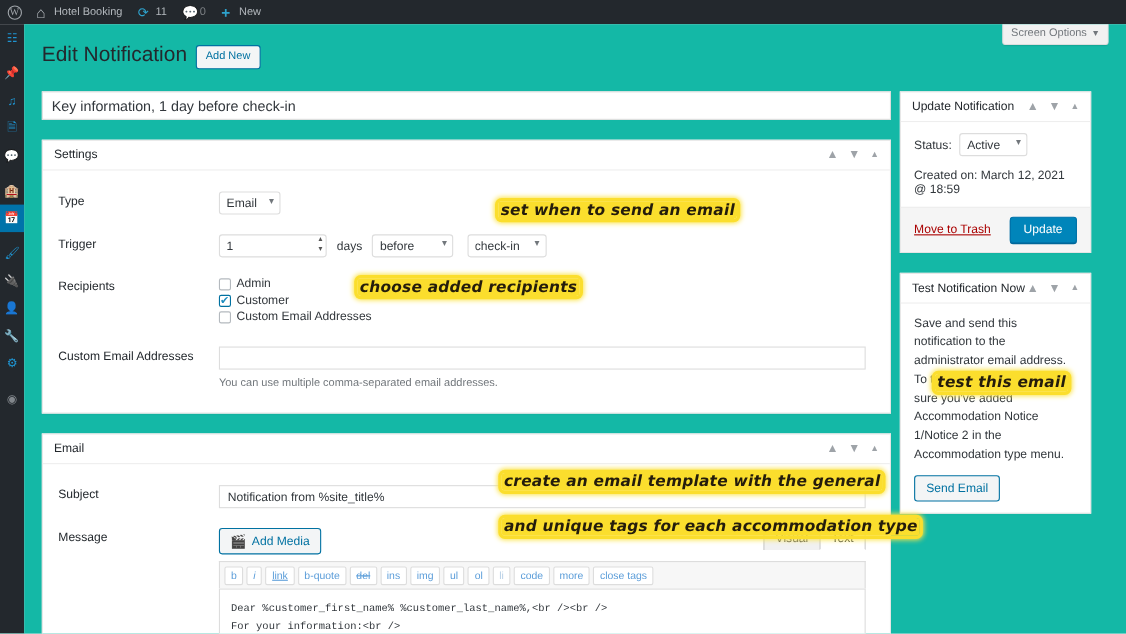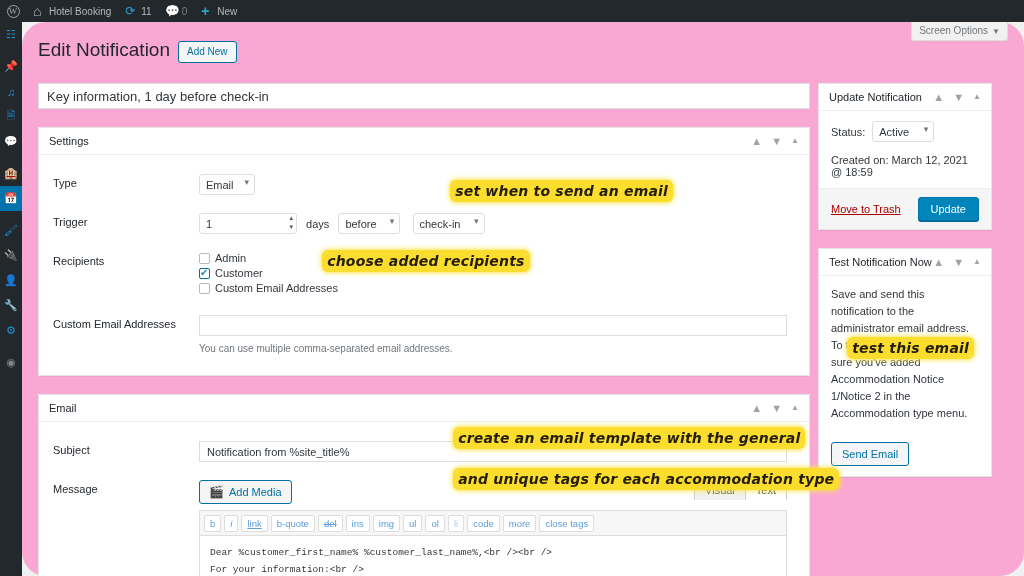--- a/index.html
+++ b/index.html
@@ -40,21 +40,21 @@
   }
   .menu-item {
     width:22px; height:25px; display:flex; align-items:center; justify-content:center;
     color:#1f94d1; font-size:11px; position:relative;
   }
   .menu-item.current { background:#0073aa; color:#fff; }
   .menu-item.grey { color:#82878c; }
   .menu-sep { height:7px; }
 
   
-  #wpbody { position:absolute; top:22px; left:22px; width:1002px; height:554px; background:#f9a8d4;border-radius:24px; }
+  #wpbody { position:absolute; top:22px; left:22px; width:1002px; height:554px; background:#14b8a6; }
 
   
   #screen-meta-links { position:absolute; top:0; right:16px; }
   #screen-options-btn {
     display:inline-block; background:#f1f1f1; border:1px solid #ddd; border-top:none;
     border-radius:0 0 3px 3px; padding:3px 7px 4px; font-size:10px; color:#72777c;
     box-shadow:0 1px 1px -1px rgba(0,0,0,.1);
   }
   #screen-options-btn .caret { font-size:8px; margin-left:4px; }
 
@@ -326,21 +326,21 @@
               </td>
             </tr>
             <tr>
               <th>Trigger</th>
               <td>
                 <span class="spin">
                   <input class="num-input" type="text" value="1" style="">
                 </span>
                 <span class="inline-label">days</span>
                 <span class="select-wrap">
-                  <select class="wp-select" style="width:62px">
+                  <select class="wp-select" style="width:74px">
                     <option>before</option>
                   </select>
                 </span>
                 <span style="display:inline-block;width:6px"></span>
                 <span class="select-wrap">
                   <select class="wp-select" style="width:72px">
                     <option>check-in</option>
                   </select>
                 </span>
               </td>
@@ -468,21 +468,21 @@
         <div class="postbox-header">
           <span class="hndle">Test Notification Now</span>
           <span class="handle-actions">
             <span class="ha-ico">▲</span>
             <span class="ha-ico">▼</span>
             <span class="ha-ico small">▲</span>
           </span>
         </div>
         <div class="inside">
           <div class="test-desc">Save and send this notification to the administrator email address. To test custom notices, make sure you've added Accommodation Notice 1/Notice 2 in the Accommodation type menu.</div>
-          <div style="margin-top:20px">
+          <div style="margin-top:10px">
             <button class="btn-secondary">Send Email</button>
           </div>
         </div>
       </div>
 
     </div>
   </div>
 </div>
 
 <div class="annot" id="annot-trigger">

